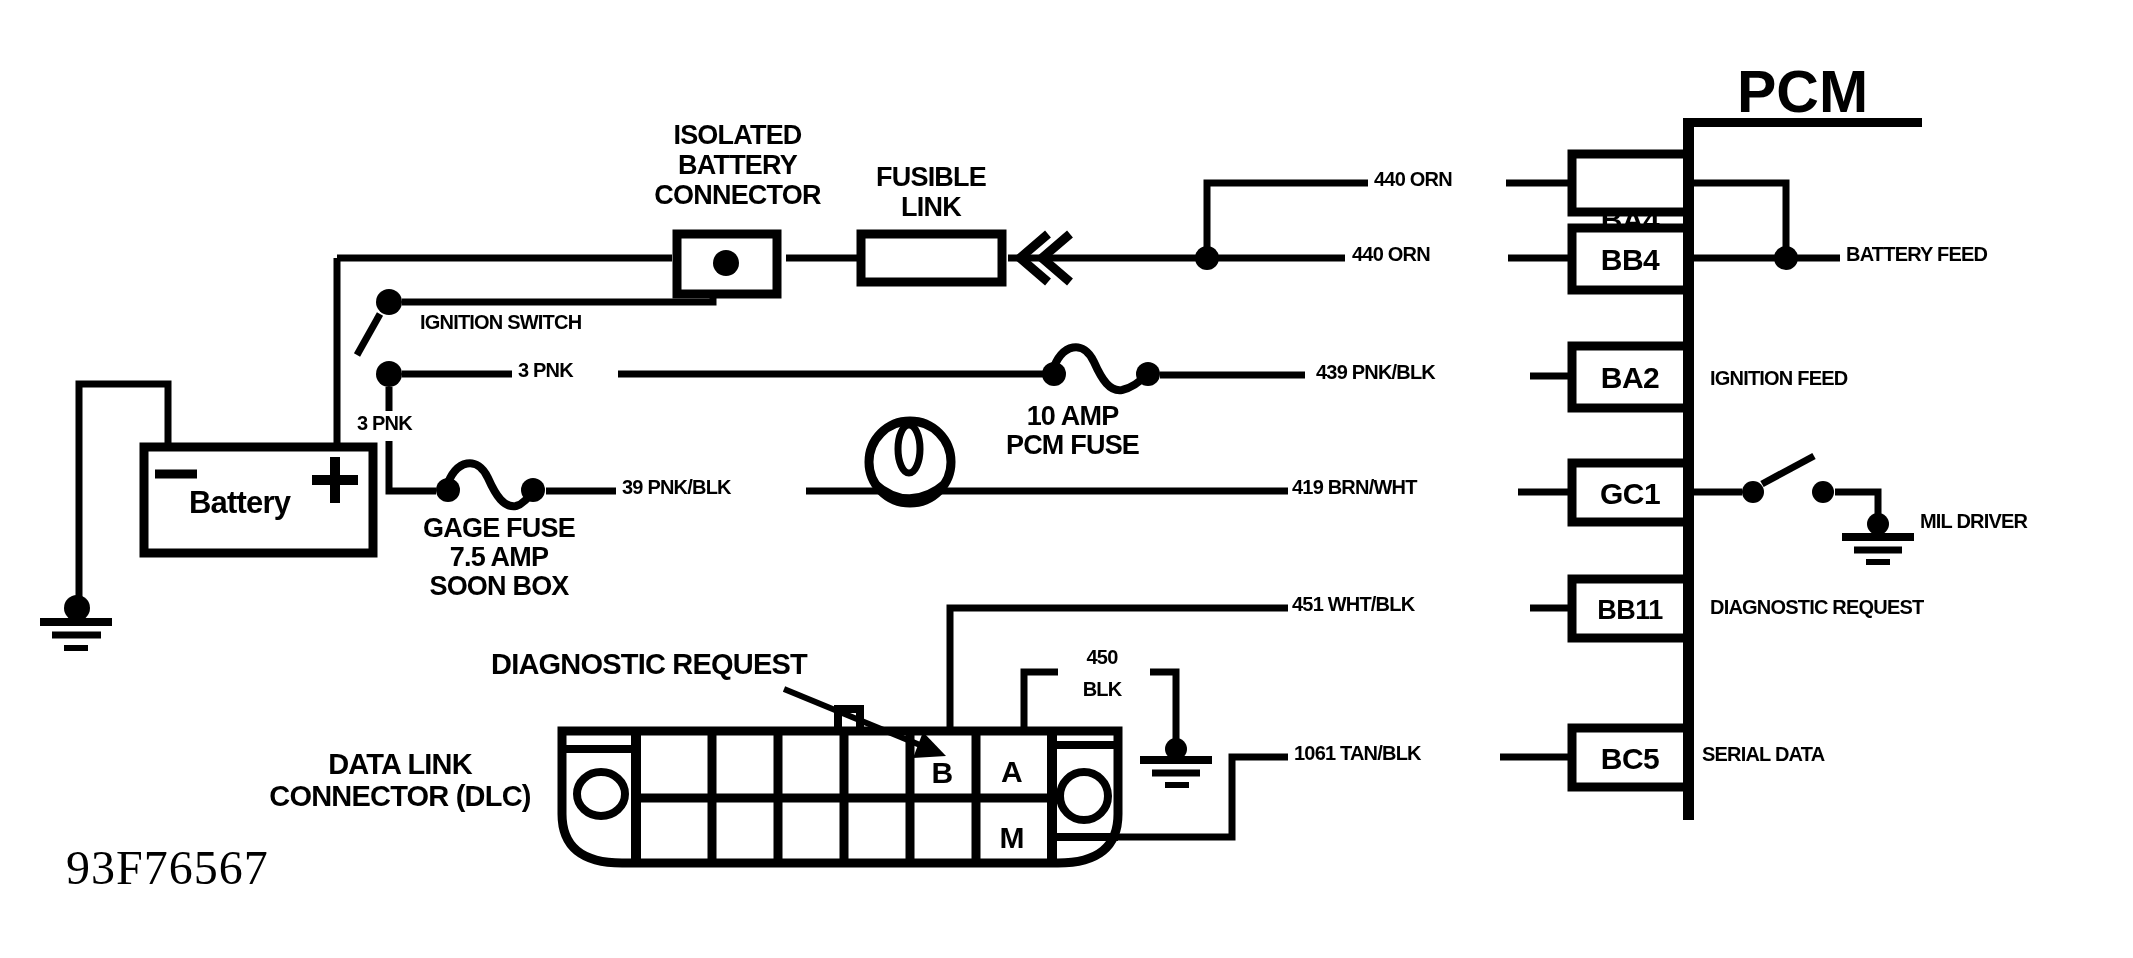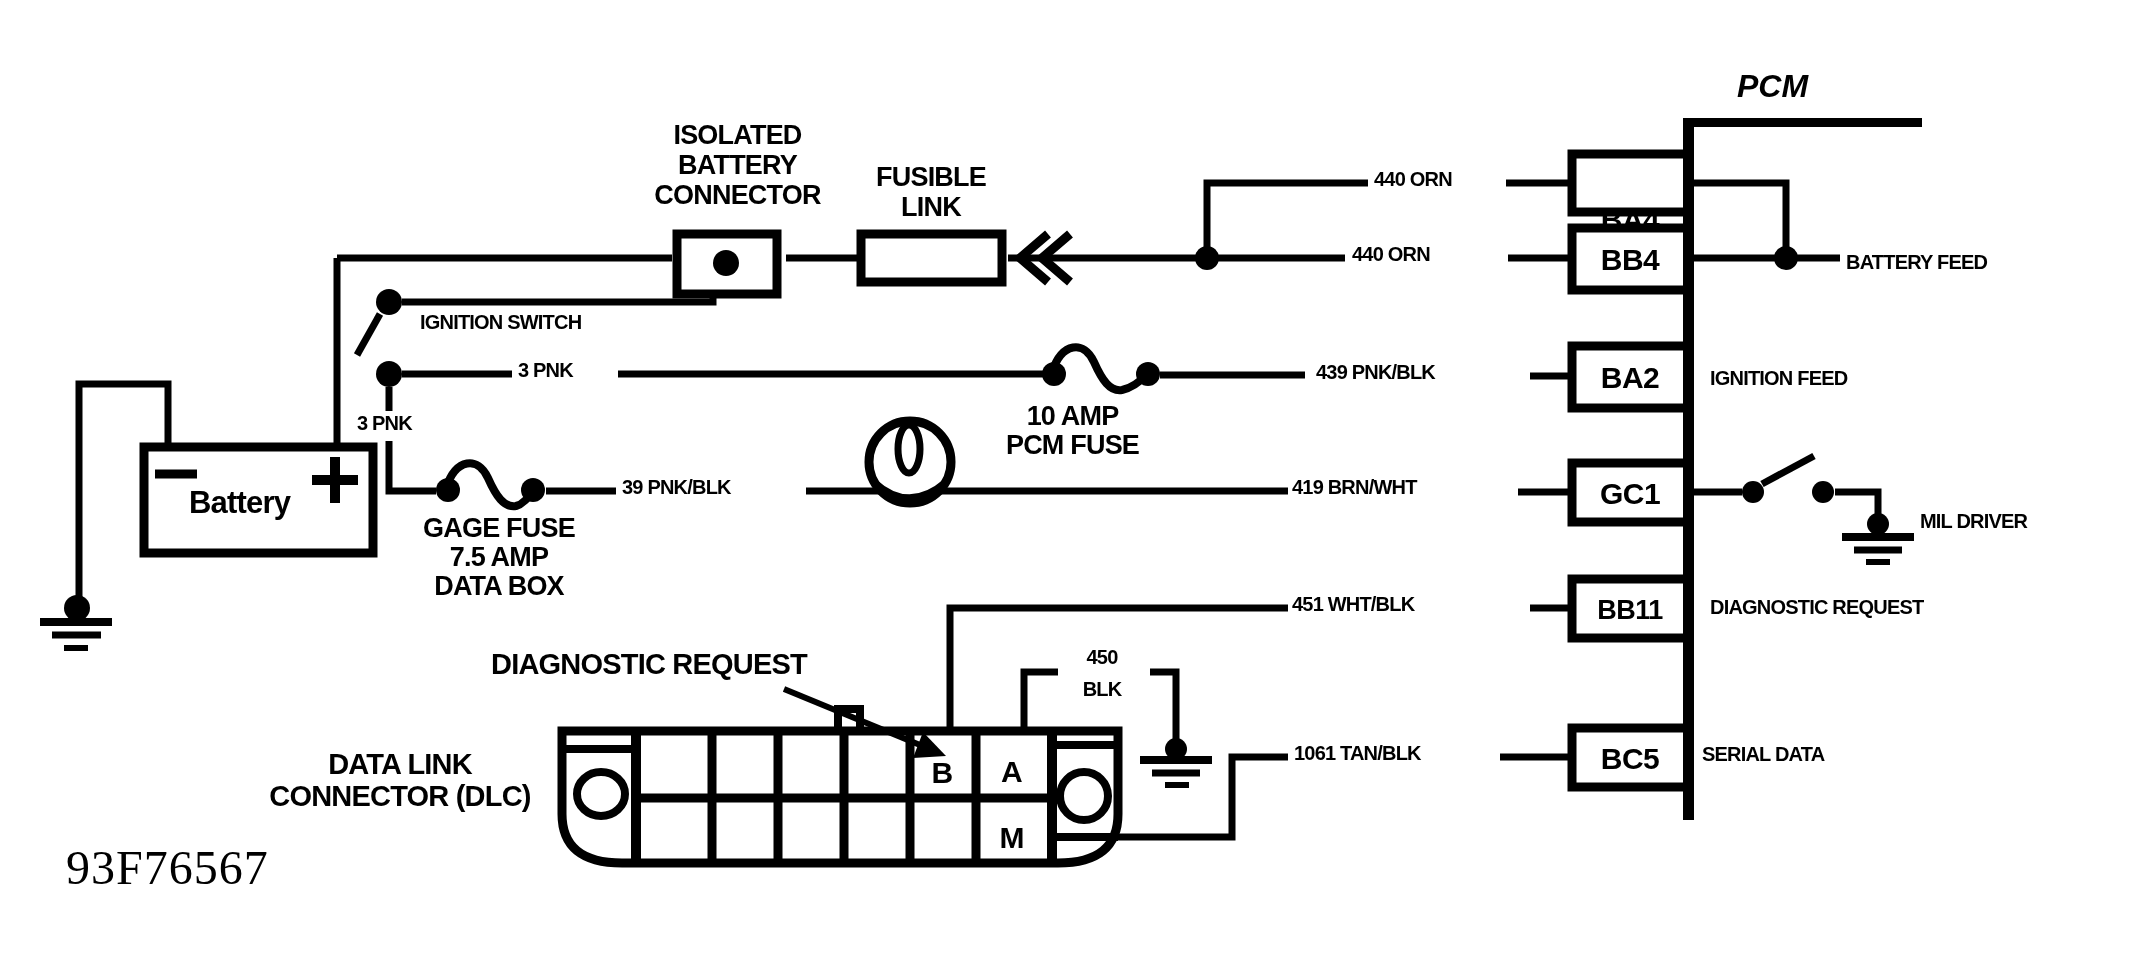--- a/index.html
+++ b/index.html
@@ -134,30 +134,30 @@
       <ellipse cx="601" cy="794" rx="24" ry="22" fill="#fff" stroke-width="8"></ellipse>
       <circle cx="1084" cy="796" r="24" fill="#fff" stroke-width="8"></circle>
     </g>
 
     <g>
       <path d="M784,689 L920,745" stroke="#000" stroke-width="6" fill="none"></path>
       <polygon points="946,756 913,758 923,732" fill="#000"></polygon>
     </g>
   </svg>
 
-  <div class="lbl" style="left:1737px;top:70px;font-size:32px;letter-spacing:0;font-style:italic;">PCM</div>
+  <div class="lbl" style="left:1737px;top:62px;font-size:59px;letter-spacing:0;">PCM</div>
 
   <div class="pin" style="top:167px;margin-top:36px;">BA4</div>
   <div class="pin" style="top:243px;">BB4</div>
   <div class="pin" style="top:361px;">BA2</div>
   <div class="pin" style="top:477px;">GC1</div>
   <div class="pin" style="top:595px;font-size:27px;">BB11</div>
   <div class="pin" style="top:742px;">BC5</div>
 
-  <div class="lbl" style="left:1846px;top:252px;text-align:right;">BATTERY FEED</div>
+  <div class="lbl" style="left:1846px;top:244px;text-align:right;">BATTERY FEED</div>
   <div class="lbl" style="left:1710px;top:368px;">IGNITION FEED</div>
   <div class="lbl" style="left:1920px;top:511px;">MIL DRIVER</div>
   <div class="lbl" style="left:1710px;top:597px;">DIAGNOSTIC REQUEST</div>
   <div class="lbl" style="left:1702px;top:744px;">SERIAL DATA</div>
 
   <div class="lbl" style="left:1374px;top:169px;">440 ORN</div>
   <div class="lbl" style="left:1352px;top:244px;">440 ORN</div>
   <div class="lbl" style="left:1316px;top:362px;">439 PNK/BLK</div>
   <div class="lbl" style="left:1292px;top:477px;">419 BRN/WHT</div>
   <div class="lbl" style="left:1292px;top:594px;">451 WHT/BLK</div>
@@ -185,21 +185,21 @@
   <div class="lbl" style="left:420px;top:312px;">IGNITION SWITCH</div>
 
   <div class="lbl ctr" style="left:985px;top:402px;width:175px;font-size:27px;line-height:29px;">
     <div>10 AMP</div>
     <div>PCM FUSE</div>
   </div>
 
   <div class="lbl ctr" style="left:405px;top:514px;width:188px;font-size:27px;line-height:29px;">
     <div>GAGE FUSE</div>
     <div>7.5 AMP</div>
-    <div>DATA BOX</div>
+    <div>SOON BOX</div>
   </div>
 
 
   <div class="lbl" style="left:491px;top:649px;font-size:29px;">DIAGNOSTIC REQUEST</div>
 
   <div class="lbl ctr" style="left:245px;top:748px;width:310px;font-size:29px;line-height:32px;">
     <div>DATA LINK</div>
     <div>CONNECTOR (DLC)</div>
   </div>
 

